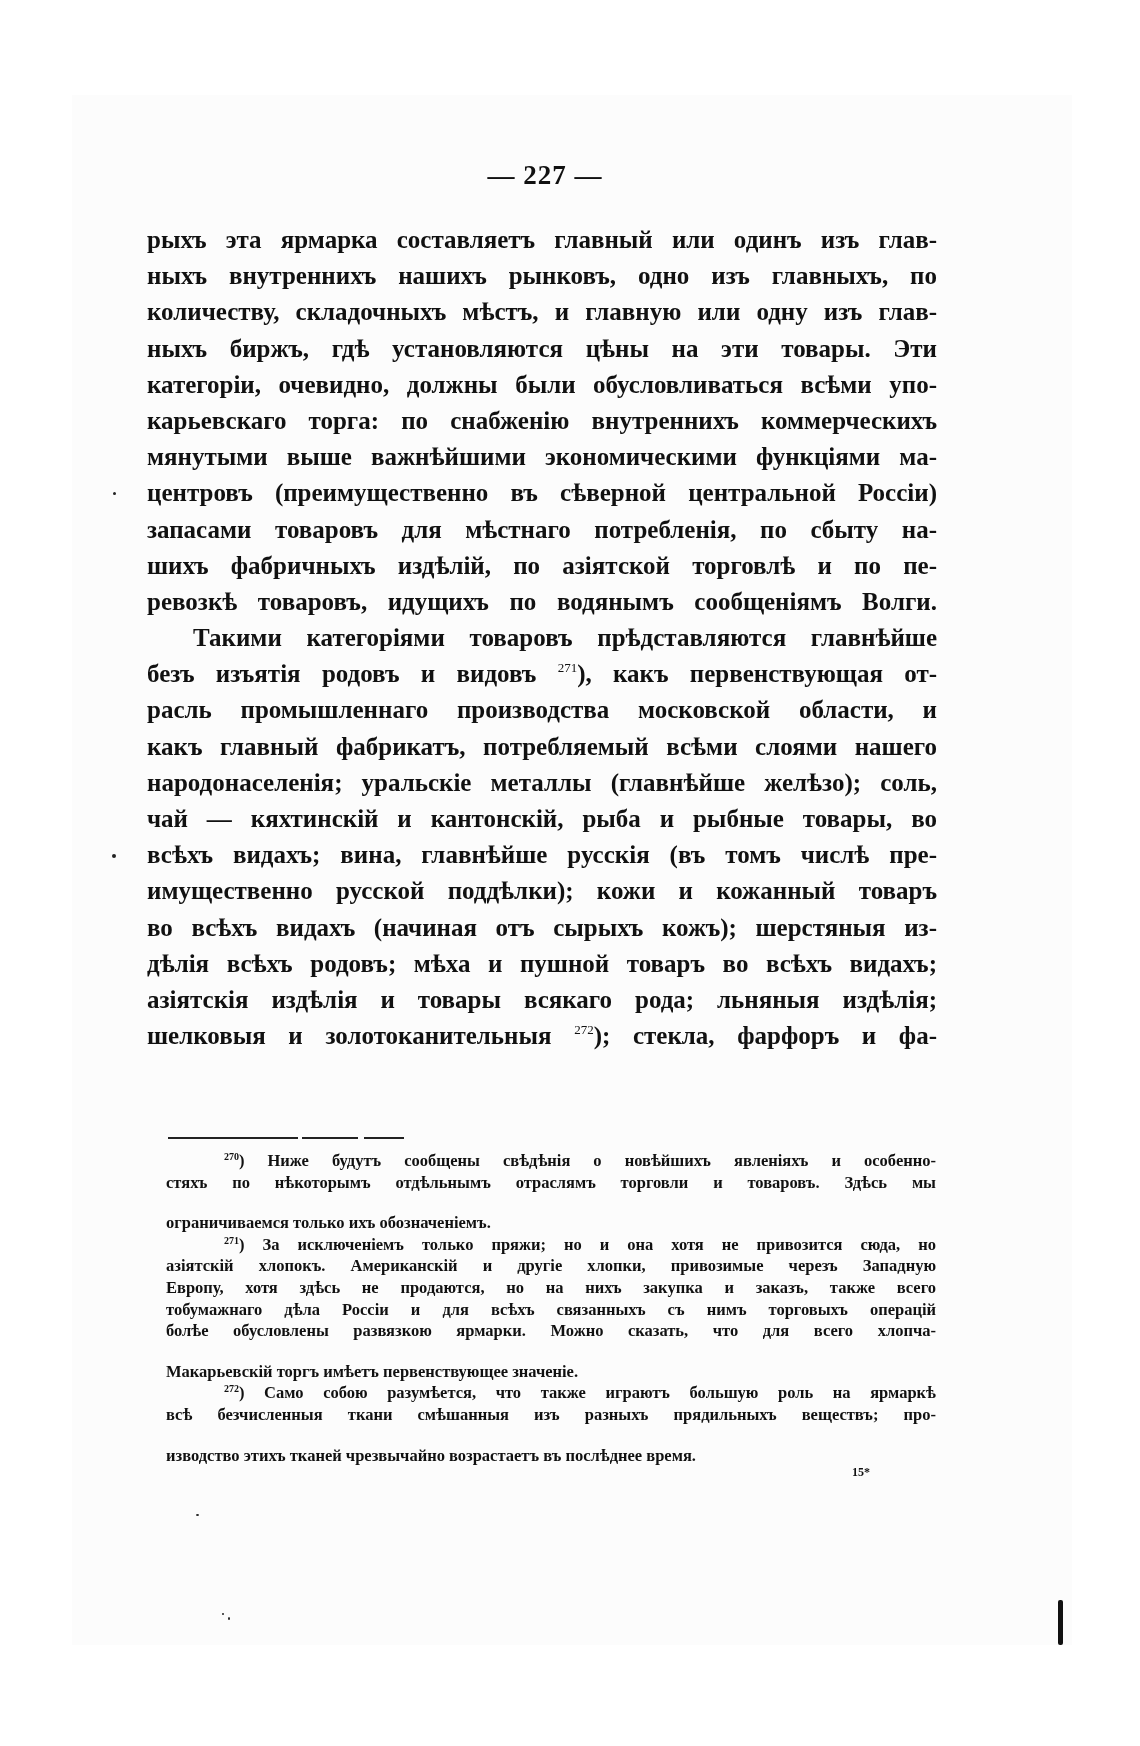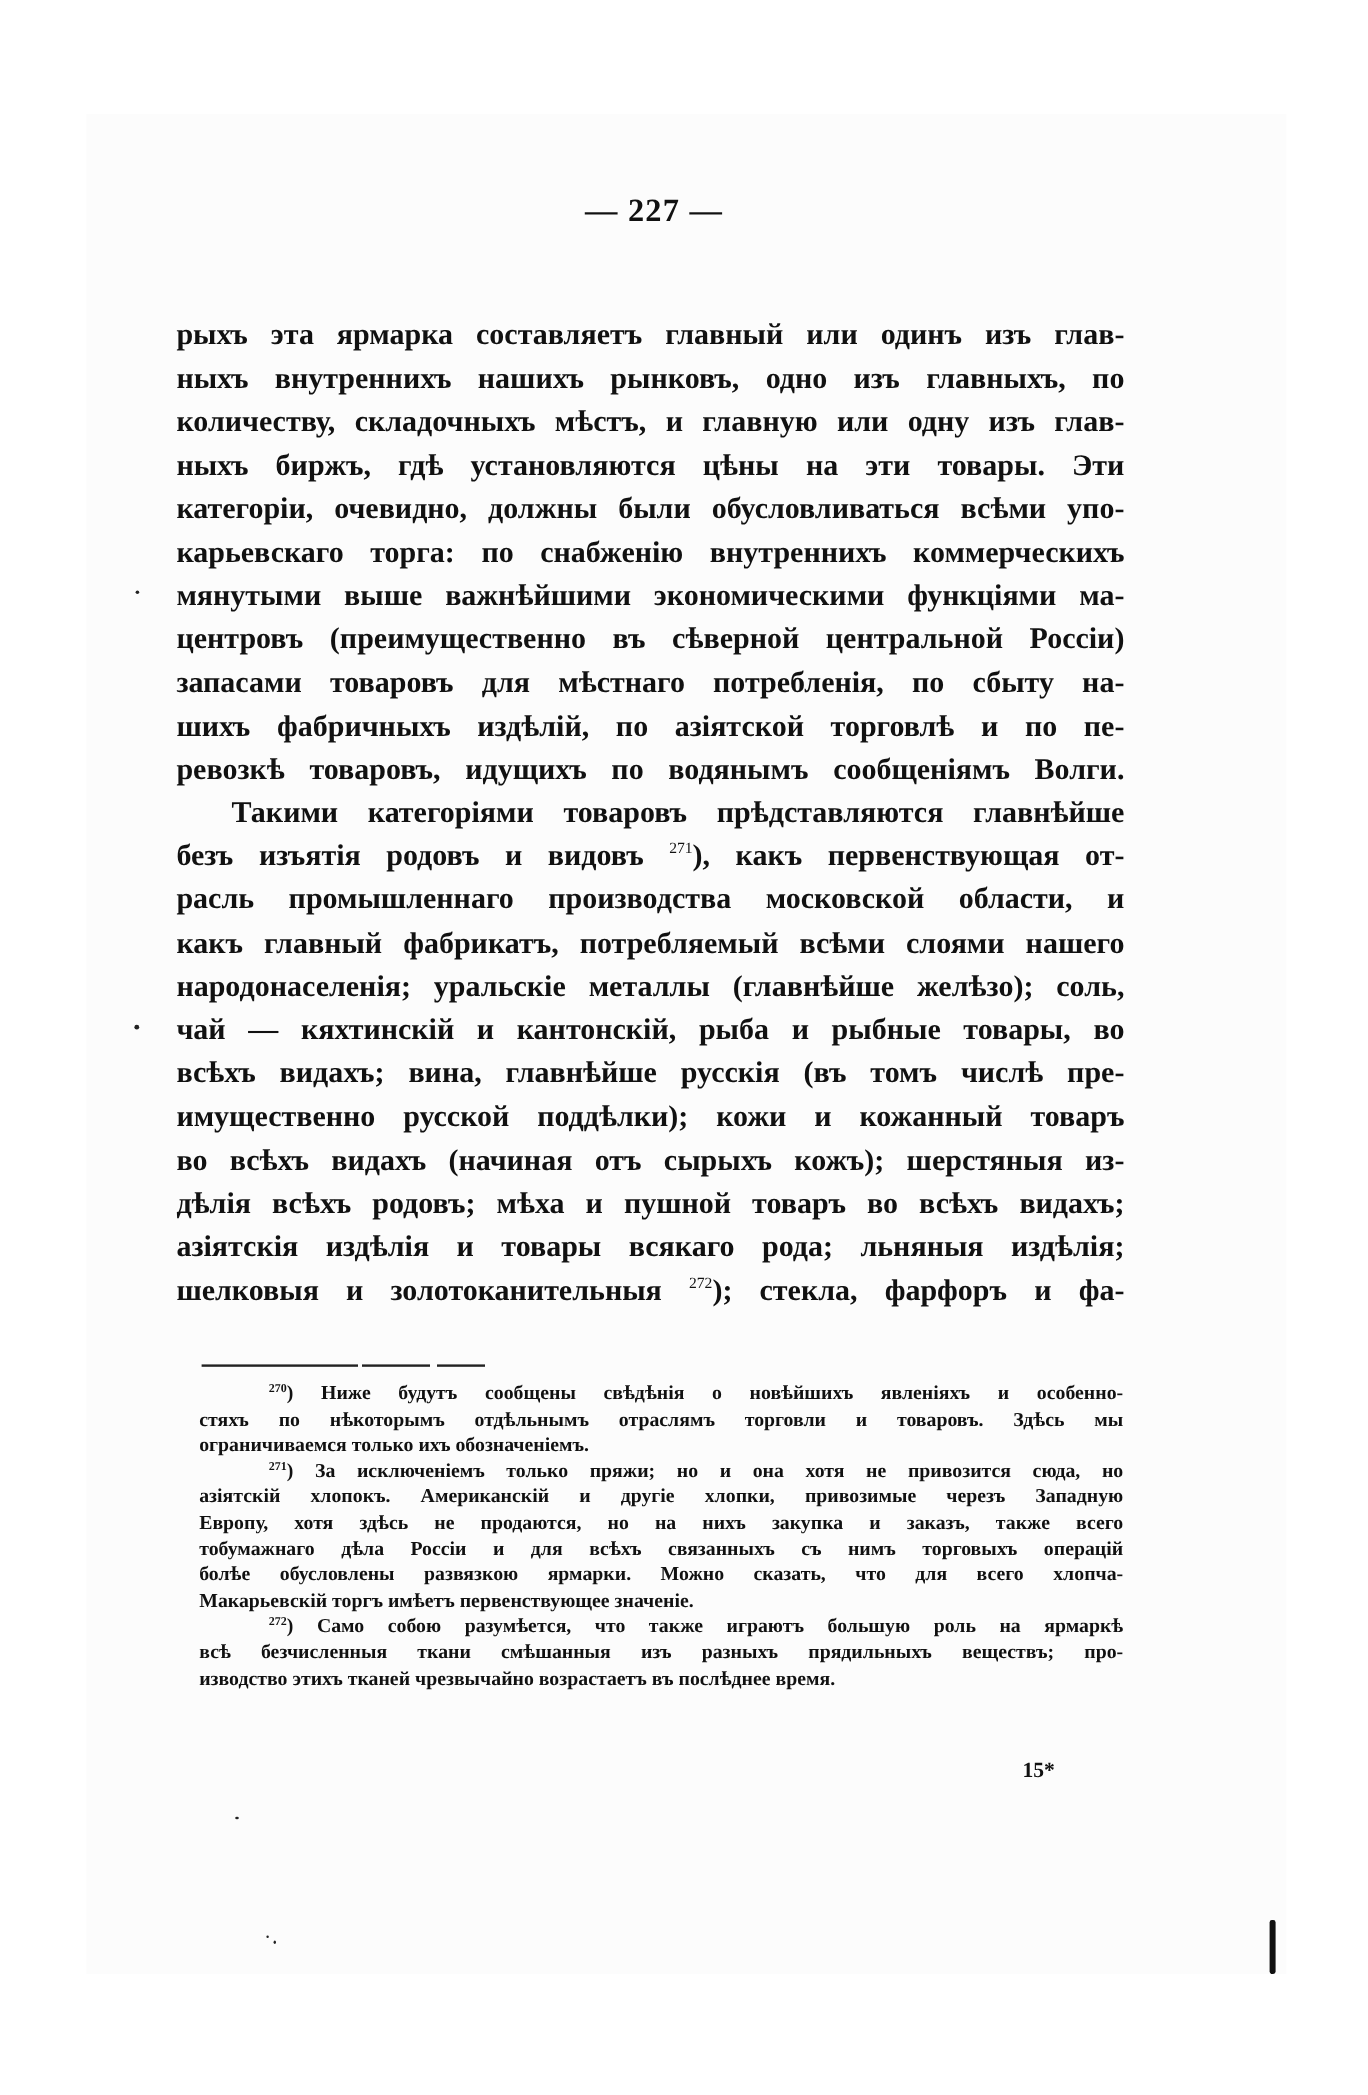--- a/index.html
+++ b/index.html
@@ -32,21 +32,20 @@
       font-size: 27px;
       font-weight: bold;
       letter-spacing: 1px;
       transform: translateX(-25px);
     }
     .main-text {
       position: absolute;
       left: 147px;
       top: 222px;
       width: 790px;
-      margin-top: 40px;
     }
     .line {
       height: 36.2px;
       line-height: 36.2px;
       font-size: 25px;
       font-weight: bold;
       white-space: nowrap;
       text-align: justify;
       text-align-last: justify;
       font-stretch: condensed;
@@ -79,34 +78,35 @@
       height: 21.6px;
       line-height: 21.6px;
       font-size: 16.5px;
       font-weight: bold;
       white-space: nowrap;
       text-align: justify;
       text-align-last: justify;
     }
     .fn-line.last {
       text-align-last: left;
+      margin-top: 19px;
     }
     .fn-line.indent {
       padding-left: 58px;
     }
     .fn-mark {
       font-size: 10px;
       vertical-align: 6px;
       line-height: 0;
     }
     .signature {
       position: absolute;
       left: 852px;
       top: 1465px;
-      font-size: 18px;
+      font-size: 12px;
       font-weight: bold;
     }
     .speck {
       position: absolute;
       background: #222;
       border-radius: 50%;
     }
     .edge-mark {
       position: absolute;
       left: 1058px;

